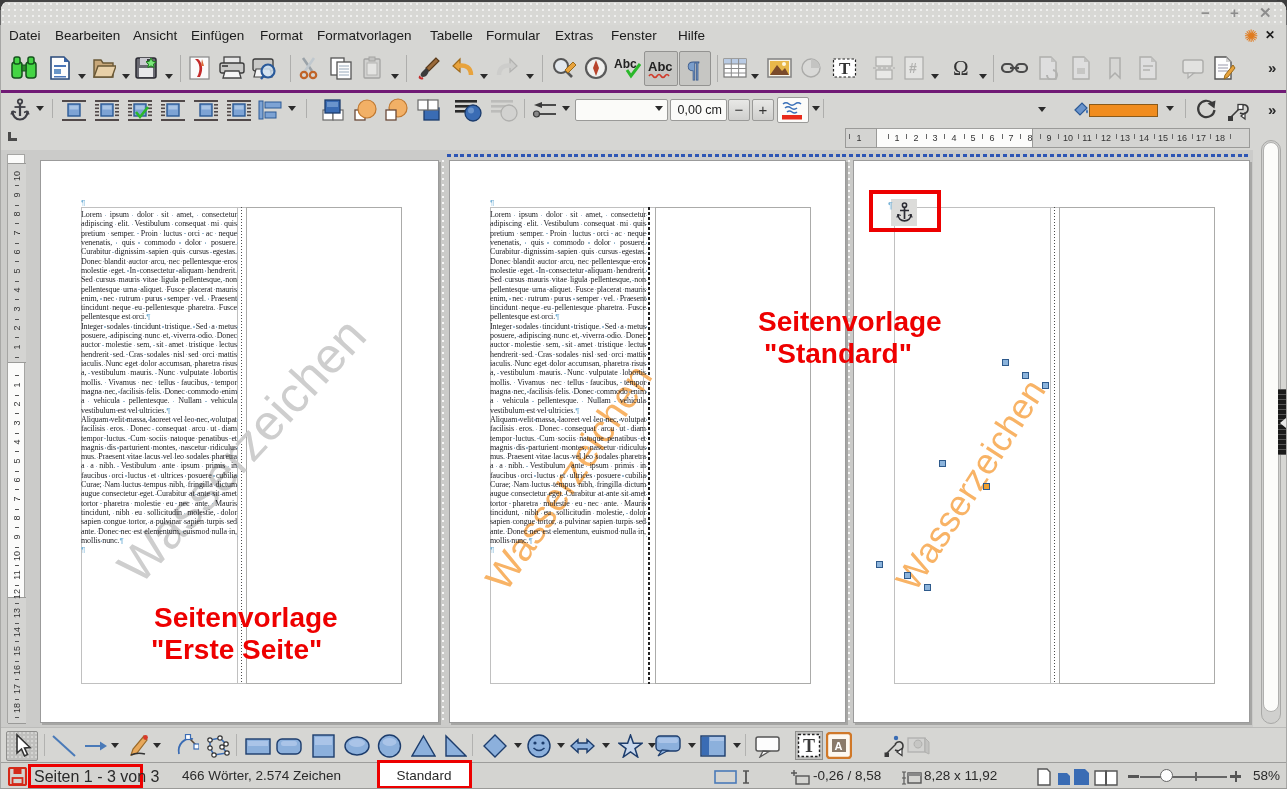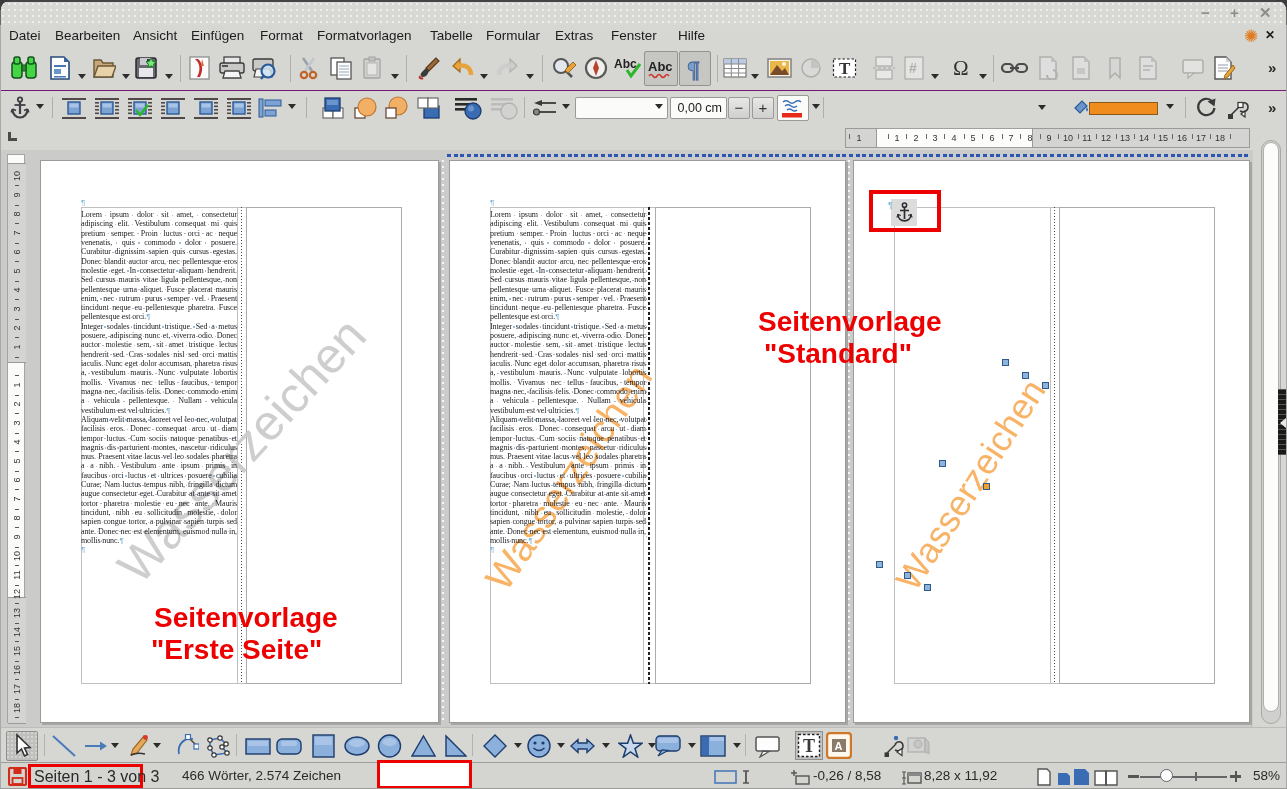--- a/index.html
+++ b/index.html
@@ -7,21 +7,21 @@
 .dd{position:absolute;width:0;height:0;border-left:4px solid transparent;border-right:4px solid transparent;border-top:5px solid #2b2b2b;top:50%;margin-top:-2px}
 
 #titlebar{position:absolute;left:0;top:0;width:1287px;height:25px;background:#d8d8d5;background-image:radial-gradient(circle at 2px 2px,rgba(255,255,255,.6) 1.1px,transparent 1.2px);background-size:6px 6px;border-top:2px solid #454545;border-left:1px solid #6a6a6a;border-right:1px solid #6a6a6a}
 #titlebar .t{position:absolute;width:100%;text-align:center;top:4px;font-size:14.5px;font-weight:bold;color:#555553}
 .winbtn{position:absolute;top:2px;font-size:15px;font-weight:bold;color:#8c8c8c}
 
 #menubar{position:absolute;left:0;top:25px;width:1287px;height:22px;background:#d6d6d3;font-size:13.5px;color:#1c1c1c}
 #menubar span.m{position:absolute;top:3px}
 
 #tb1{position:absolute;left:0;top:47px;width:1287px;height:43px;background:#d6d6d3}
-#tb2{position:absolute;left:0;top:90px;width:1287px;height:34px;background:#d6d6d3;border-top:1px solid #701a75}
+#tb2{position:absolute;left:0;top:90px;width:1287px;height:34px;background:#d6d6d3;border-top:3px solid #701a75}
 
 #rrow{position:absolute;left:0;top:124px;width:1287px;height:26px;background:#d6d6d3}
 
 #canvas{position:absolute;left:0;top:150px;width:1253px;height:577px;background:#cbcbc9;overflow:hidden}
 .page{position:absolute;top:10px;width:397px;height:563px;background:#fff;border:1px solid #9b9b9b;box-shadow:2px 2px 0 #a6a6a4}
 .tcol{position:absolute;font-family:"Liberation Serif",serif;font-size:8px;line-height:9.32px;color:#1c1c21;text-align:justify;letter-spacing:-0.1px}
 .pm{color:#7ab4d8;font-family:"Liberation Sans",sans-serif}
 .tcol i{font-style:normal;position:relative}
 .tcol i::after{content:"";position:absolute;left:40%;top:50%;width:1.3px;height:1.3px;background:#8cb2cc;border-radius:50%}
 .colrect{position:absolute;border:1px solid #ababa9}
@@ -733,20 +733,21 @@
 <div id="sbar">
     <svg class="abs" style="left:8px;top:4px" width="19" height="19" viewBox="0 0 19 19">
       <rect x="1" y="1" width="17" height="17" rx="1.5" fill="none" stroke="#d42a1a" stroke-width="2.2"></rect>
       <rect x="5.5" y="2" width="8" height="5" fill="#d42a1a"></rect>
       <rect x="4.5" y="11" width="10" height="6" fill="none" stroke="#d42a1a" stroke-width="1.8"></rect>
     </svg>
     <div class="redbox" style="left:28px;top:1px;width:115px;height:24px"></div>
     <div class="abs" style="left:34px;top:5px;font-size:16px">Seiten 1 - 3 von 3</div>
     <div class="abs" style="left:182px;top:5px;font-size:13.5px">466 Wörter, 2.574 Zeichen</div>
     <div class="redbox" style="left:377px;top:-3px;width:95px;height:29px;background:#fff"></div>
+    <div class="abs" style="left:0px;top:5px;width:848px;text-align:center;font-size:13.5px">Standard</div>
     <svg class="abs" style="left:714px;top:7px" width="38" height="14" viewBox="0 0 38 14">
       <rect x="1" y="1" width="21" height="12" fill="none" stroke="#4a7ab8" stroke-width="1.6"></rect>
       <line x1="32" y1="1" x2="32" y2="13" stroke="#555" stroke-width="1.8"></line>
       <path d="M29 1 L35 1 M29 13 L35 13" stroke="#555" stroke-width="1.6"></path>
     </svg>
     <svg class="abs" style="left:789px;top:6px" width="21" height="16" viewBox="0 0 21 16">
       <path d="M5 1 L5 7 M2 4 L8 4" stroke="#555" stroke-width="1.4"></path>
       <rect x="7" y="7" width="13" height="8" fill="none" stroke="#555" stroke-width="1.4"></rect>
     </svg>
     <div class="abs" style="left:813px;top:5px;font-size:13.5px">-0,26 / 8,58</div>

